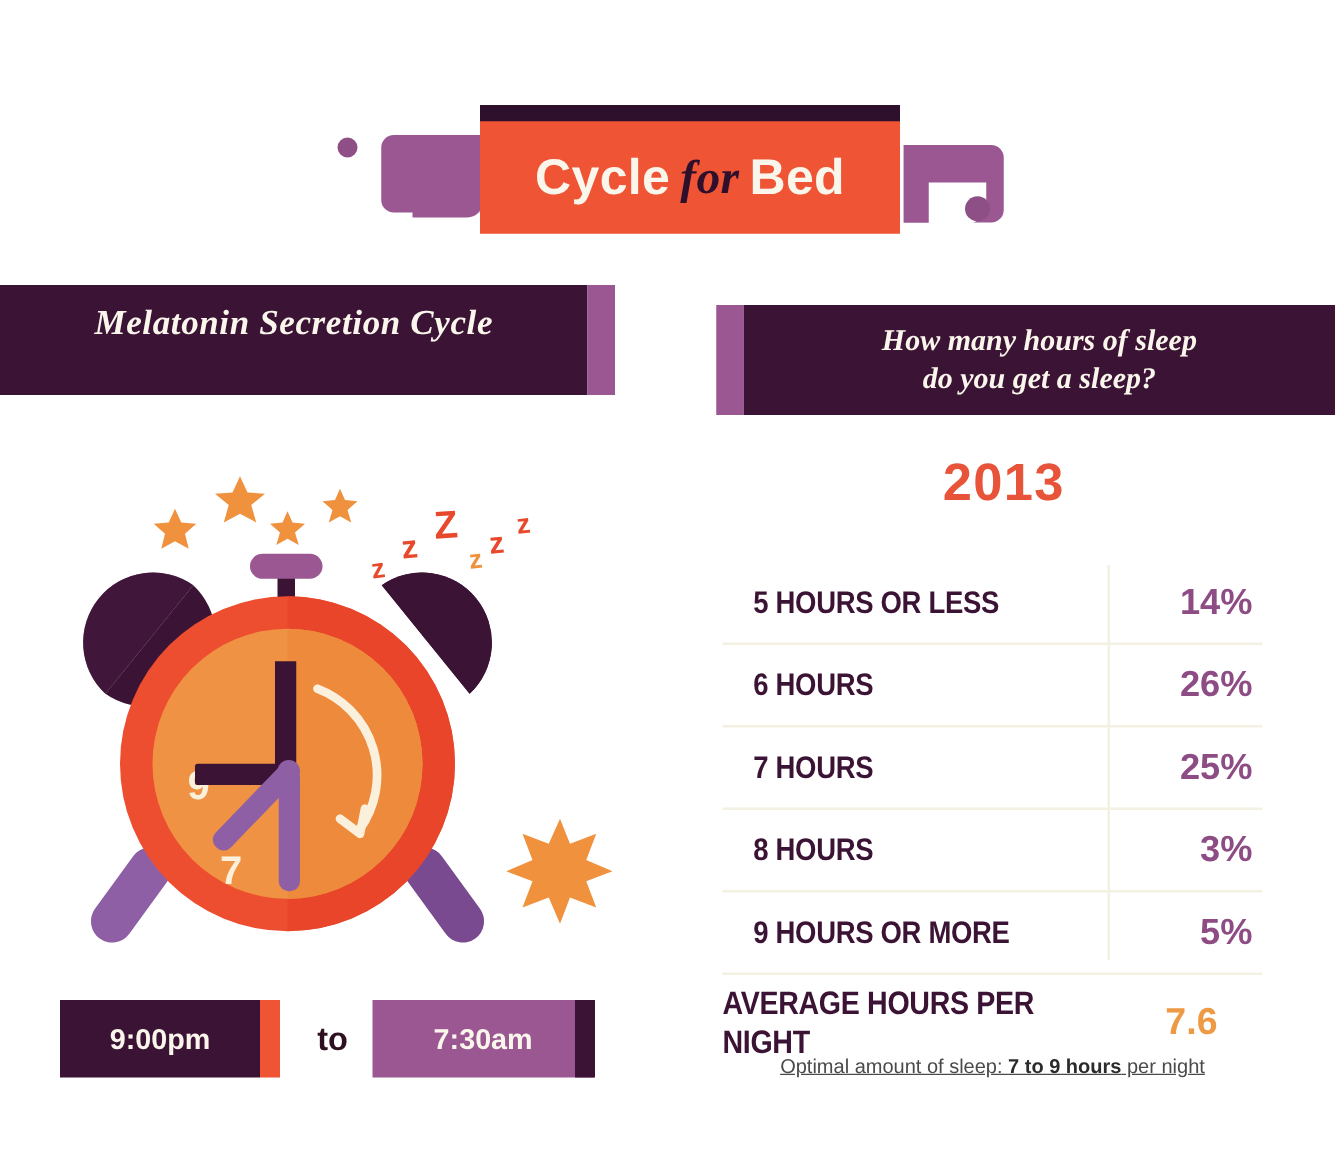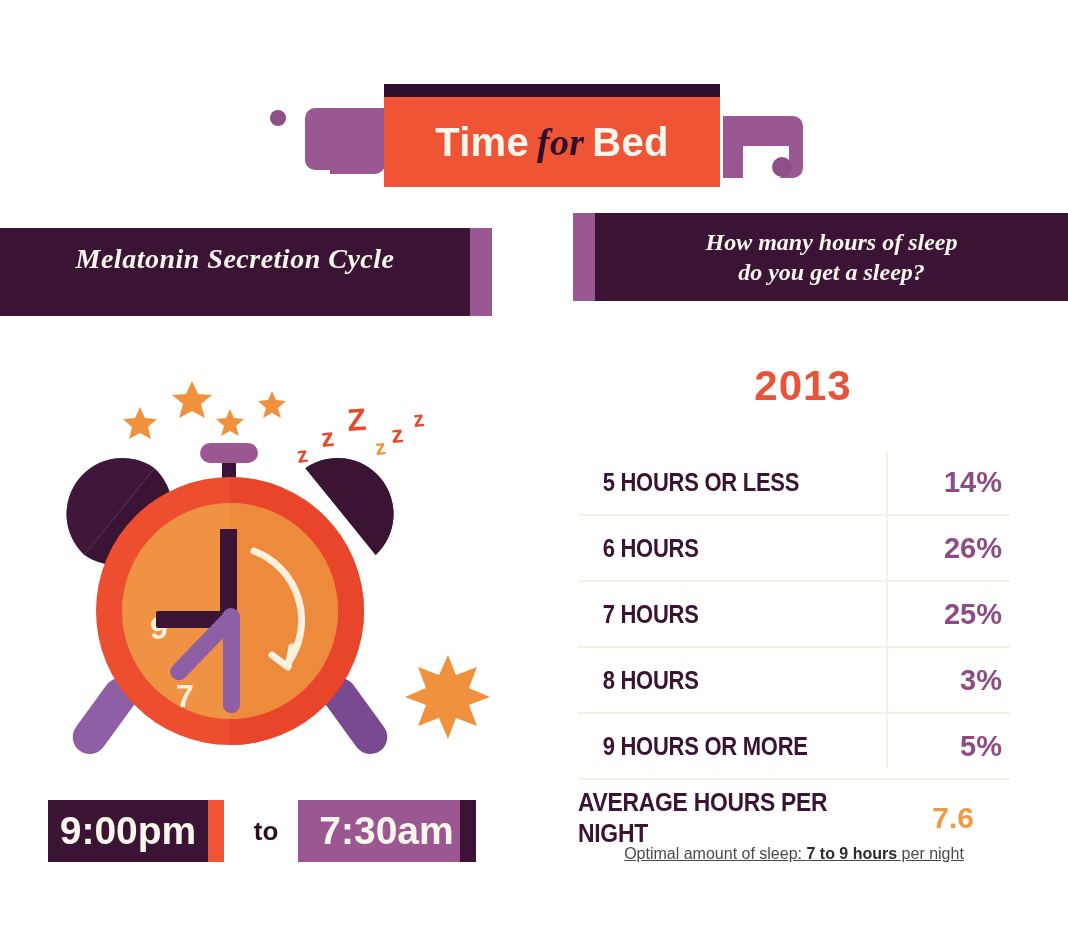--- a/index.html
+++ b/index.html
@@ -69,37 +69,37 @@
   .hdr{position:absolute;height:88px;}
   .hdr-left{left:0;top:228px;width:492px;}
   .hdr-left .bar{position:absolute;left:0;top:0;width:470px;height:88px;background:#3B1334;}
   .hdr-left .accent{position:absolute;left:470px;top:0;width:22px;height:88px;background:#9B5791;}
   .hdr-left .label{
     position:absolute;left:0;top:0;width:470px;height:62px;
     display:flex;align-items:center;justify-content:center;
     color:#FBF6EC;font-size:28px;font-style:italic;font-weight:bold;
     font-family:"Liberation Serif", serif;letter-spacing:0.5px;
   }
-  .hdr-right{left:573px;top:213px;width:495px;}
+  .hdr-right{left:573px;top:244px;width:495px;}
   .hdr-right .accent{position:absolute;left:0;top:0;width:22px;height:88px;background:#9B5791;}
   .hdr-right .bar{position:absolute;left:22px;top:0;width:473px;height:88px;background:#3B1334;}
   .hdr-right .label{
     position:absolute;left:22px;top:0;width:473px;height:88px;
     display:flex;flex-direction:column;align-items:center;justify-content:center;
     color:#FBF6EC;font-size:24px;font-style:italic;font-weight:bold;
     font-family:"Liberation Serif", serif;line-height:1.25;text-align:center;
   }
 
   
   .clock-art{position:absolute;left:40px;top:355px;width:480px;height:420px;}
 
   
   .times{position:absolute;left:48px;top:800px;width:460px;height:62px;}
   .badge{position:absolute;top:0;height:62px;display:flex;align-items:center;justify-content:center;
-         font-size:39px;font-weight:bold;color:#FBF6EC;font-family:"Liberation Sans", sans-serif;}
+         font-size:23px;font-weight:bold;color:#FBF6EC;font-family:"Liberation Sans", sans-serif;}
   .badge-start{left:0;width:160px;background:#3B1334;}
   .badge-start-accent{position:absolute;left:160px;top:0;width:16px;height:62px;background:#EF5435;}
   .badge-to{position:absolute;left:188px;top:0;width:60px;height:62px;display:flex;align-items:center;
             justify-content:center;color:#2E1020;font-size:26px;font-weight:bold;}
   .badge-end{left:250px;width:177px;background:#9B5791;}
   .badge-end-accent{position:absolute;left:412px;top:0;width:16px;height:62px;background:#3B1334;}
 
   
   .year{
     position:absolute;left:573px;top:362px;width:460px;height:54px;
@@ -150,21 +150,21 @@
     <div class="ribbon-left"></div>
     <div class="ribbon-left-arm"></div>
 
     <div class="ribbon-right-arm"></div>
     <div class="ribbon-right"></div>
     <div class="ribbon-dot-right"></div>
 
     <div class="title-box"></div>
     <div class="title-strip"></div>
     <div class="title-text">
-      <span>Time</span>
+      <span>Cycle</span>
       <span class="for">for</span>
       <span>Bed</span>
     </div>
   </div>
 
   <div class="hdr hdr-left">
     <div class="bar"></div>
     <div class="accent"></div>
     <div class="label">Melatonin Secretion Cycle</div>
   </div>

